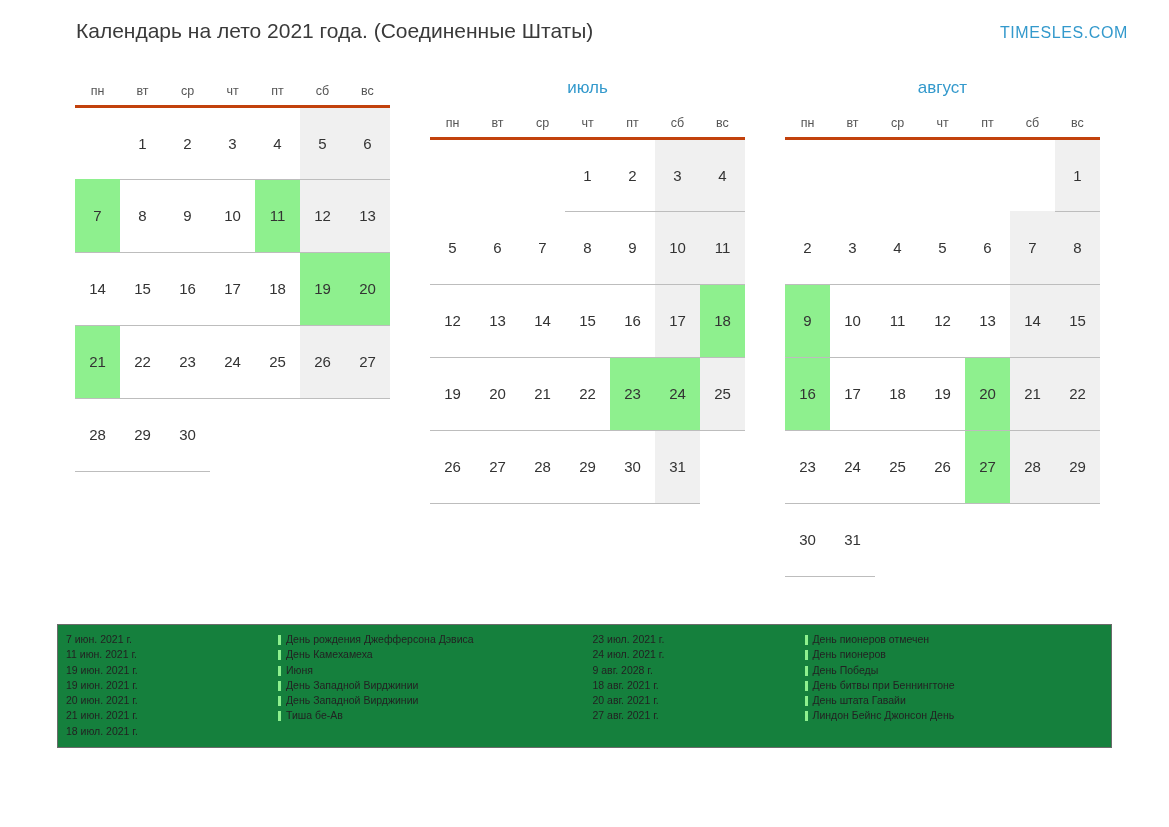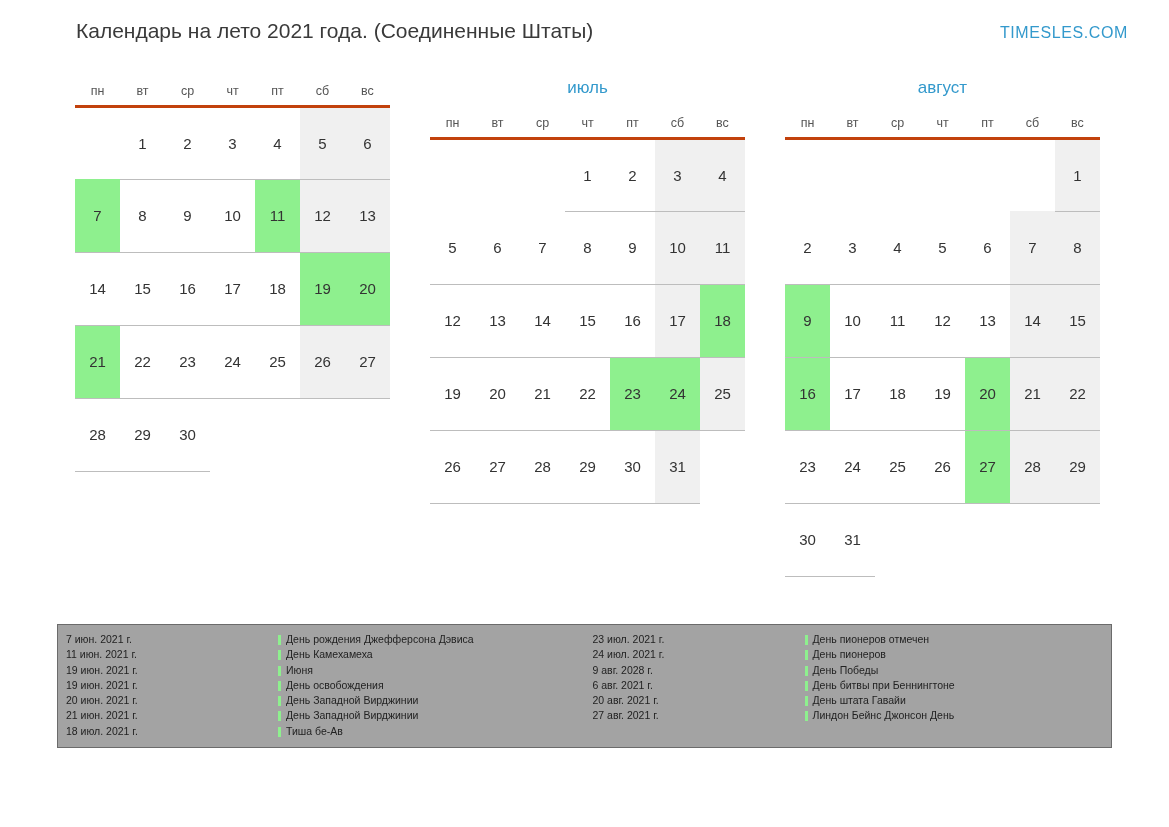--- a/index.html
+++ b/index.html
@@ -91,21 +91,21 @@
   }
   table.cal td.hol {           
     background: #8ef08e;
   }
   
   .legend {
     position: absolute;
     left: 57px; top: 624px;
     width: 1055px;
     border: 1px solid #6b6b6b;
-    background: #a3a3a3;
+    background: #15803d;
     padding: 7px 0 8px 0;
     display: flex;
   }
   .legend-col {
     width: 50%;
     display: flex;
     padding: 0 4px 0 8px;
   }
   .legend-dates {
     width: 212px;
@@ -349,32 +349,31 @@
           <div class="legend-row">19 июн. 2021 г.</div>
           <div class="legend-row">19 июн. 2021 г.</div>
           <div class="legend-row">20 июн. 2021 г.</div>
           <div class="legend-row">21 июн. 2021 г.</div>
           <div class="legend-row">18 июл. 2021 г.</div>
         </div>
       <div class="legend-names" id="legend-left-names">
           <div class="legend-row">День рождения Джефферсона Дэвиса</div>
           <div class="legend-row">День Камехамеха</div>
           <div class="legend-row">Июня</div>
-          <div class="legend-row">День освобождения</div>
           <div class="legend-row">День Западной Вирджинии</div>
           <div class="legend-row">День Западной Вирджинии</div>
           <div class="legend-row">Тиша бе-Ав</div>
         </div>
     </div>
     <div class="legend-col">
       <div class="legend-dates" id="legend-right-dates">
           <div class="legend-row">23 июл. 2021 г.</div>
           <div class="legend-row">24 июл. 2021 г.</div>
           <div class="legend-row">9 авг. 2028 г.</div>
-          <div class="legend-row">6 авг. 2021 г.</div>
+          <div class="legend-row">18 авг. 2021 г.</div>
           <div class="legend-row">20 авг. 2021 г.</div>
           <div class="legend-row">27 авг. 2021 г.</div>
         </div>
       <div class="legend-names" id="legend-right-names">
           <div class="legend-row">День пионеров отмечен</div>
           <div class="legend-row">День пионеров</div>
           <div class="legend-row">День Победы</div>
           <div class="legend-row">День битвы при Беннингтоне</div>
           <div class="legend-row">День штата Гавайи</div>
           <div class="legend-row">Линдон Бейнс Джонсон День</div>

